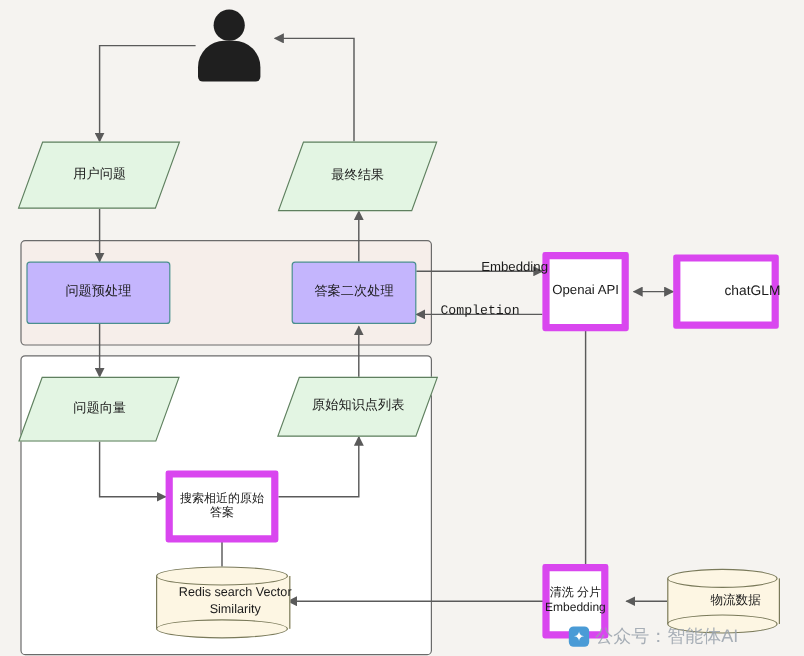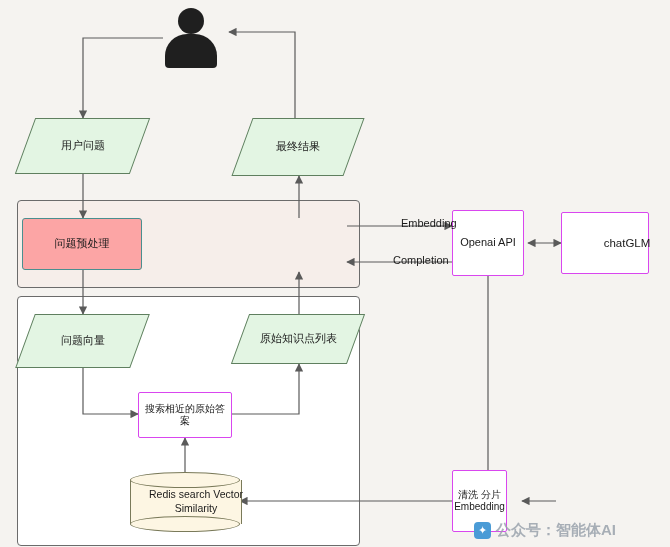--- a/index.html
+++ b/index.html
@@ -17,25 +17,25 @@
 
   
   .para{
     background:#e3f5e3;border:1px solid #5f7f5f;
     transform:skewX(-20deg);
   }
   .para > span{transform:skewX(20deg);}
 
   
   .cyan{
-    background:#fca5a5;border:1px solid #4a8f8f;border-radius:3px;
+    background:#c4b5fd;border:1px solid #4a8f8f;border-radius:3px;
   }
   
   .white{
-    background:#ffffff;border:1px solid #d946ef;border-radius:2px;
+    background:#ffffff;border:6px solid #d946ef;border-radius:2px;
   }
   
   .band{
     position:absolute;box-sizing:border-box;border:1px solid #6b6b6b;border-radius:4px;
   }
   .band-pink{background:#f6eeea;}
   .band-white{background:#ffffff;}
 
   .txt-sm{font-size:11px;color:#1a1a1a;}
   .txt-xs{font-size:10px;color:#1a1a1a;}
@@ -63,21 +63,21 @@
   }
 
   
   .person{position:absolute;}
   .person .head{position:absolute;left:50%;top:0;transform:translateX(-50%);
     width:26px;height:26px;border-radius:50%;background:#1f1f1f;}
   .person .body{position:absolute;left:50%;top:26px;transform:translateX(-50%);
     width:52px;height:34px;background:#1f1f1f;border-radius:22px 22px 4px 4px;}
 
   
-  .watermark{position:absolute;font-size:15px;color:#9aa3ad;opacity:.85;white-space:nowrap;font-weight:bold;}
+  .watermark{position:absolute;font-size:15px;color:#9aa3ad;opacity:.85;white-space:nowrap;}
   .wm-logo{position:absolute;width:17px;height:17px;border-radius:4px;background:#4a9bd6;
            display:flex;align-items:center;justify-content:center;color:#fff;font-size:11px;}
 </style>
 </head>
 <body>
 
 <div id="stage">
 
   <div class="band band-pink" style="left:17px;top:200px;width:343px;height:88px;"></div>
   <div class="band band-white" style="left:17px;top:296px;width:343px;height:250px;"></div>
@@ -142,22 +142,25 @@
   </div>
 
   <div class="node para" style="left:240px;top:314px;width:116px;height:50px;">
     <span class="txt-sm">原始知识点列表</span>
   </div>
 
   <div class="node cyan" style="left:22px;top:218px;width:120px;height:52px;">
     <span class="txt-sm">问题预处理</span>
   </div>
 
+  <div class="node cyan" style="left:243px;top:218px;width:104px;height:52px;">
+    <span class="txt-sm">答案二次处理</span>
+  </div>
 
-  <div class="node white" style="left:138px;top:392px;width:94px;height:46px;padding:12px 6px;">
+  <div class="node white" style="left:138px;top:392px;width:94px;height:60px;padding:12px 6px;">
     <span class="txt-xs">搜索相近的原始答案</span>
   </div>
 
   <div class="node white" style="left:452px;top:210px;width:72px;height:66px;">
     <span class="txt-sm">Openai API</span>
   </div>
 
   <div class="node white" style="left:561px;top:212px;width:88px;height:62px;padding-left:44px;">
     <span class="txt-11">chatGLM</span>
   </div>
@@ -166,22 +169,28 @@
     <span class="txt-xs">清洗 分片 Embedding</span>
   </div>
 
   <div class="cyl" style="left:130px;top:472px;width:110px;height:60px;">
     <div class="cyl-body"></div>
     <div class="cyl-bot"></div>
     <div class="cyl-top"></div>
     <div class="cyl-label">Redis search Vector Similarity</div>
   </div>
 
+  <div class="cyl" style="left:556px;top:474px;width:92px;height:54px;">
+    <div class="cyl-body"></div>
+    <div class="cyl-bot"></div>
+    <div class="cyl-top"></div>
+    <div class="cyl-label">物流数据</div>
+  </div>
 
   <div class="edge-label" style="left:374px;top:217px;margin-left:27px;">Embedding</div>
-  <div class="edge-label" style="left:393px;top:254px;">Completion</div>
+  <div class="edge-label" style="left:367px;top:254px;font-family:Liberation Mono, monospace;">Completion</div>
 
   <div class="wm-logo" style="left:474px;top:522px;">
     <span>✦</span>
   </div>
   <div class="watermark" style="left:496px;top:521px;">公众号：智能体AI</div>
 
 </div>
 
 </body></html>

